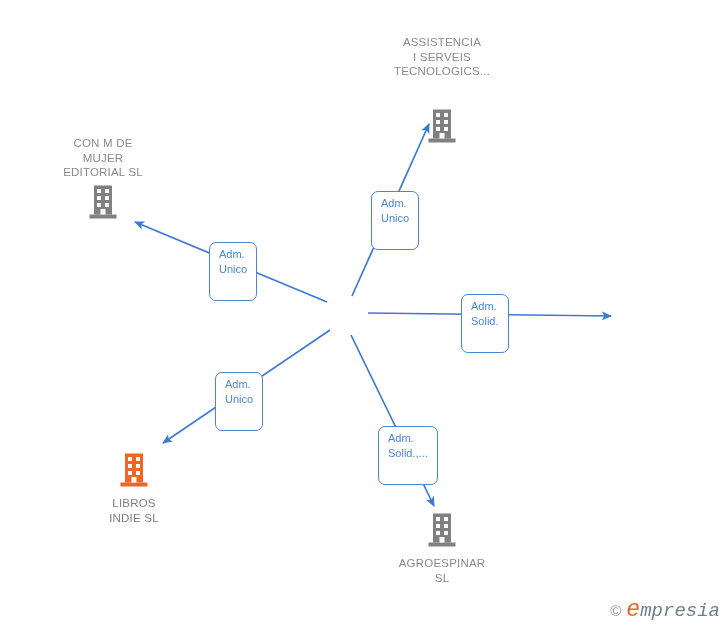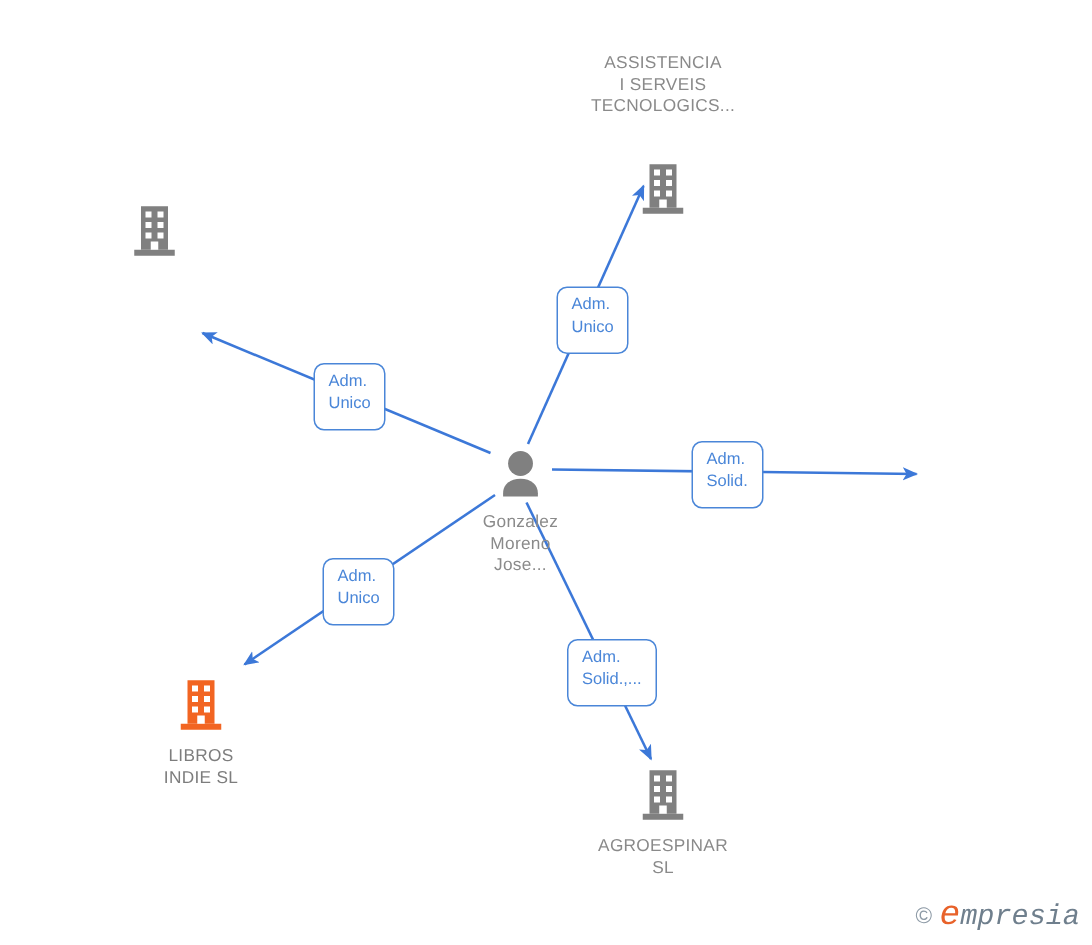--- a/index.html
+++ b/index.html
@@ -51,21 +51,21 @@
 
   .edge-label {
     position: absolute;
     box-sizing: border-box;
     border: 1.4px solid #4a86d8;
     border-radius: 7px;
     background: #ffffff;
     color: #4a86d8;
     font-size: 11px;
     line-height: 15px;
-    padding: 4px 9px 9px 9px;
+    padding: 4px 9px 23px 9px;
     text-align: left;
     white-space: pre-line;
     z-index: 5;
   }
 
   .wm {
     position: absolute;
     right: 8px;
     bottom: 8px;
     display: flex;
@@ -114,31 +114,20 @@
 Unico</div>
   <div class="edge-label" style="left: 209px; top: 242px;">Adm.
 Unico</div>
   <div class="edge-label" style="left: 461px; top: 294px;">Adm.
 Solid.</div>
   <div class="edge-label" style="left: 215px; top: 372px;">Adm.
 Unico</div>
   <div class="edge-label" style="left: 378px; top: 426px;">Adm.
 Solid.,...</div>
 
-  <div class="node label-bottom" style="left: 347px; top: 300px;">
-    <span class="node-icon">
-      <svg width="34" height="32" viewBox="0 0 34 32" xmlns="http://www.w3.org/2000/svg">
-        <circle cx="17" cy="9" r="8.3" fill="#808080"></circle>
-        <path d="M17 19.2c-7.3 0-11.6 4.2-11.6 9.6 0 1.4 0 2.2 0 2.2h23.2s0-0.8 0-2.2c0-5.4-4.3-9.6-11.6-9.6z" fill="#808080"></path>
-      </svg>
-    </span>
-    <span class="node-label">Gonzalez
-Moreno
-Jose...</span>
-  </div>
 
   <div class="node label-top" style="left: 442px; top: 35px; gap: 25px;">
     <span class="node-label">ASSISTENCIA
 I SERVEIS
 TECNOLOGICS...</span>
     <span class="node-icon">
       <svg width="32" height="36" viewBox="0 0 32 36" xmlns="http://www.w3.org/2000/svg">
         <rect x="7" y="1.5" width="18" height="29" fill="#808080"></rect>
         <rect x="2.5" y="30.5" width="27" height="4" fill="#808080"></rect>
         <rect x="10" y="5" width="4" height="4" fill="#ffffff"></rect>
@@ -146,20 +135,23 @@
         <rect x="10" y="12" width="4" height="4" fill="#ffffff"></rect>
         <rect x="18" y="12" width="4" height="4" fill="#ffffff"></rect>
         <rect x="10" y="19" width="4" height="4" fill="#ffffff"></rect>
         <rect x="18" y="19" width="4" height="4" fill="#ffffff"></rect>
         <rect x="13.5" y="25" width="5" height="5.5" fill="#ffffff"></rect>
       </svg>
     </span>
   </div>
 
   <div class="node label-top" style="left: 103px; top: 136px;">
+    <span class="node-label">CON M DE
+MUJER
+EDITORIAL  SL</span>
     <span class="node-icon">
       <svg width="32" height="36" viewBox="0 0 32 36" xmlns="http://www.w3.org/2000/svg">
         <rect x="7" y="1.5" width="18" height="29" fill="#808080"></rect>
         <rect x="2.5" y="30.5" width="27" height="4" fill="#808080"></rect>
         <rect x="10" y="5" width="4" height="4" fill="#ffffff"></rect>
         <rect x="18" y="5" width="4" height="4" fill="#ffffff"></rect>
         <rect x="10" y="12" width="4" height="4" fill="#ffffff"></rect>
         <rect x="18" y="12" width="4" height="4" fill="#ffffff"></rect>
         <rect x="10" y="19" width="4" height="4" fill="#ffffff"></rect>
         <rect x="18" y="19" width="4" height="4" fill="#ffffff"></rect>

